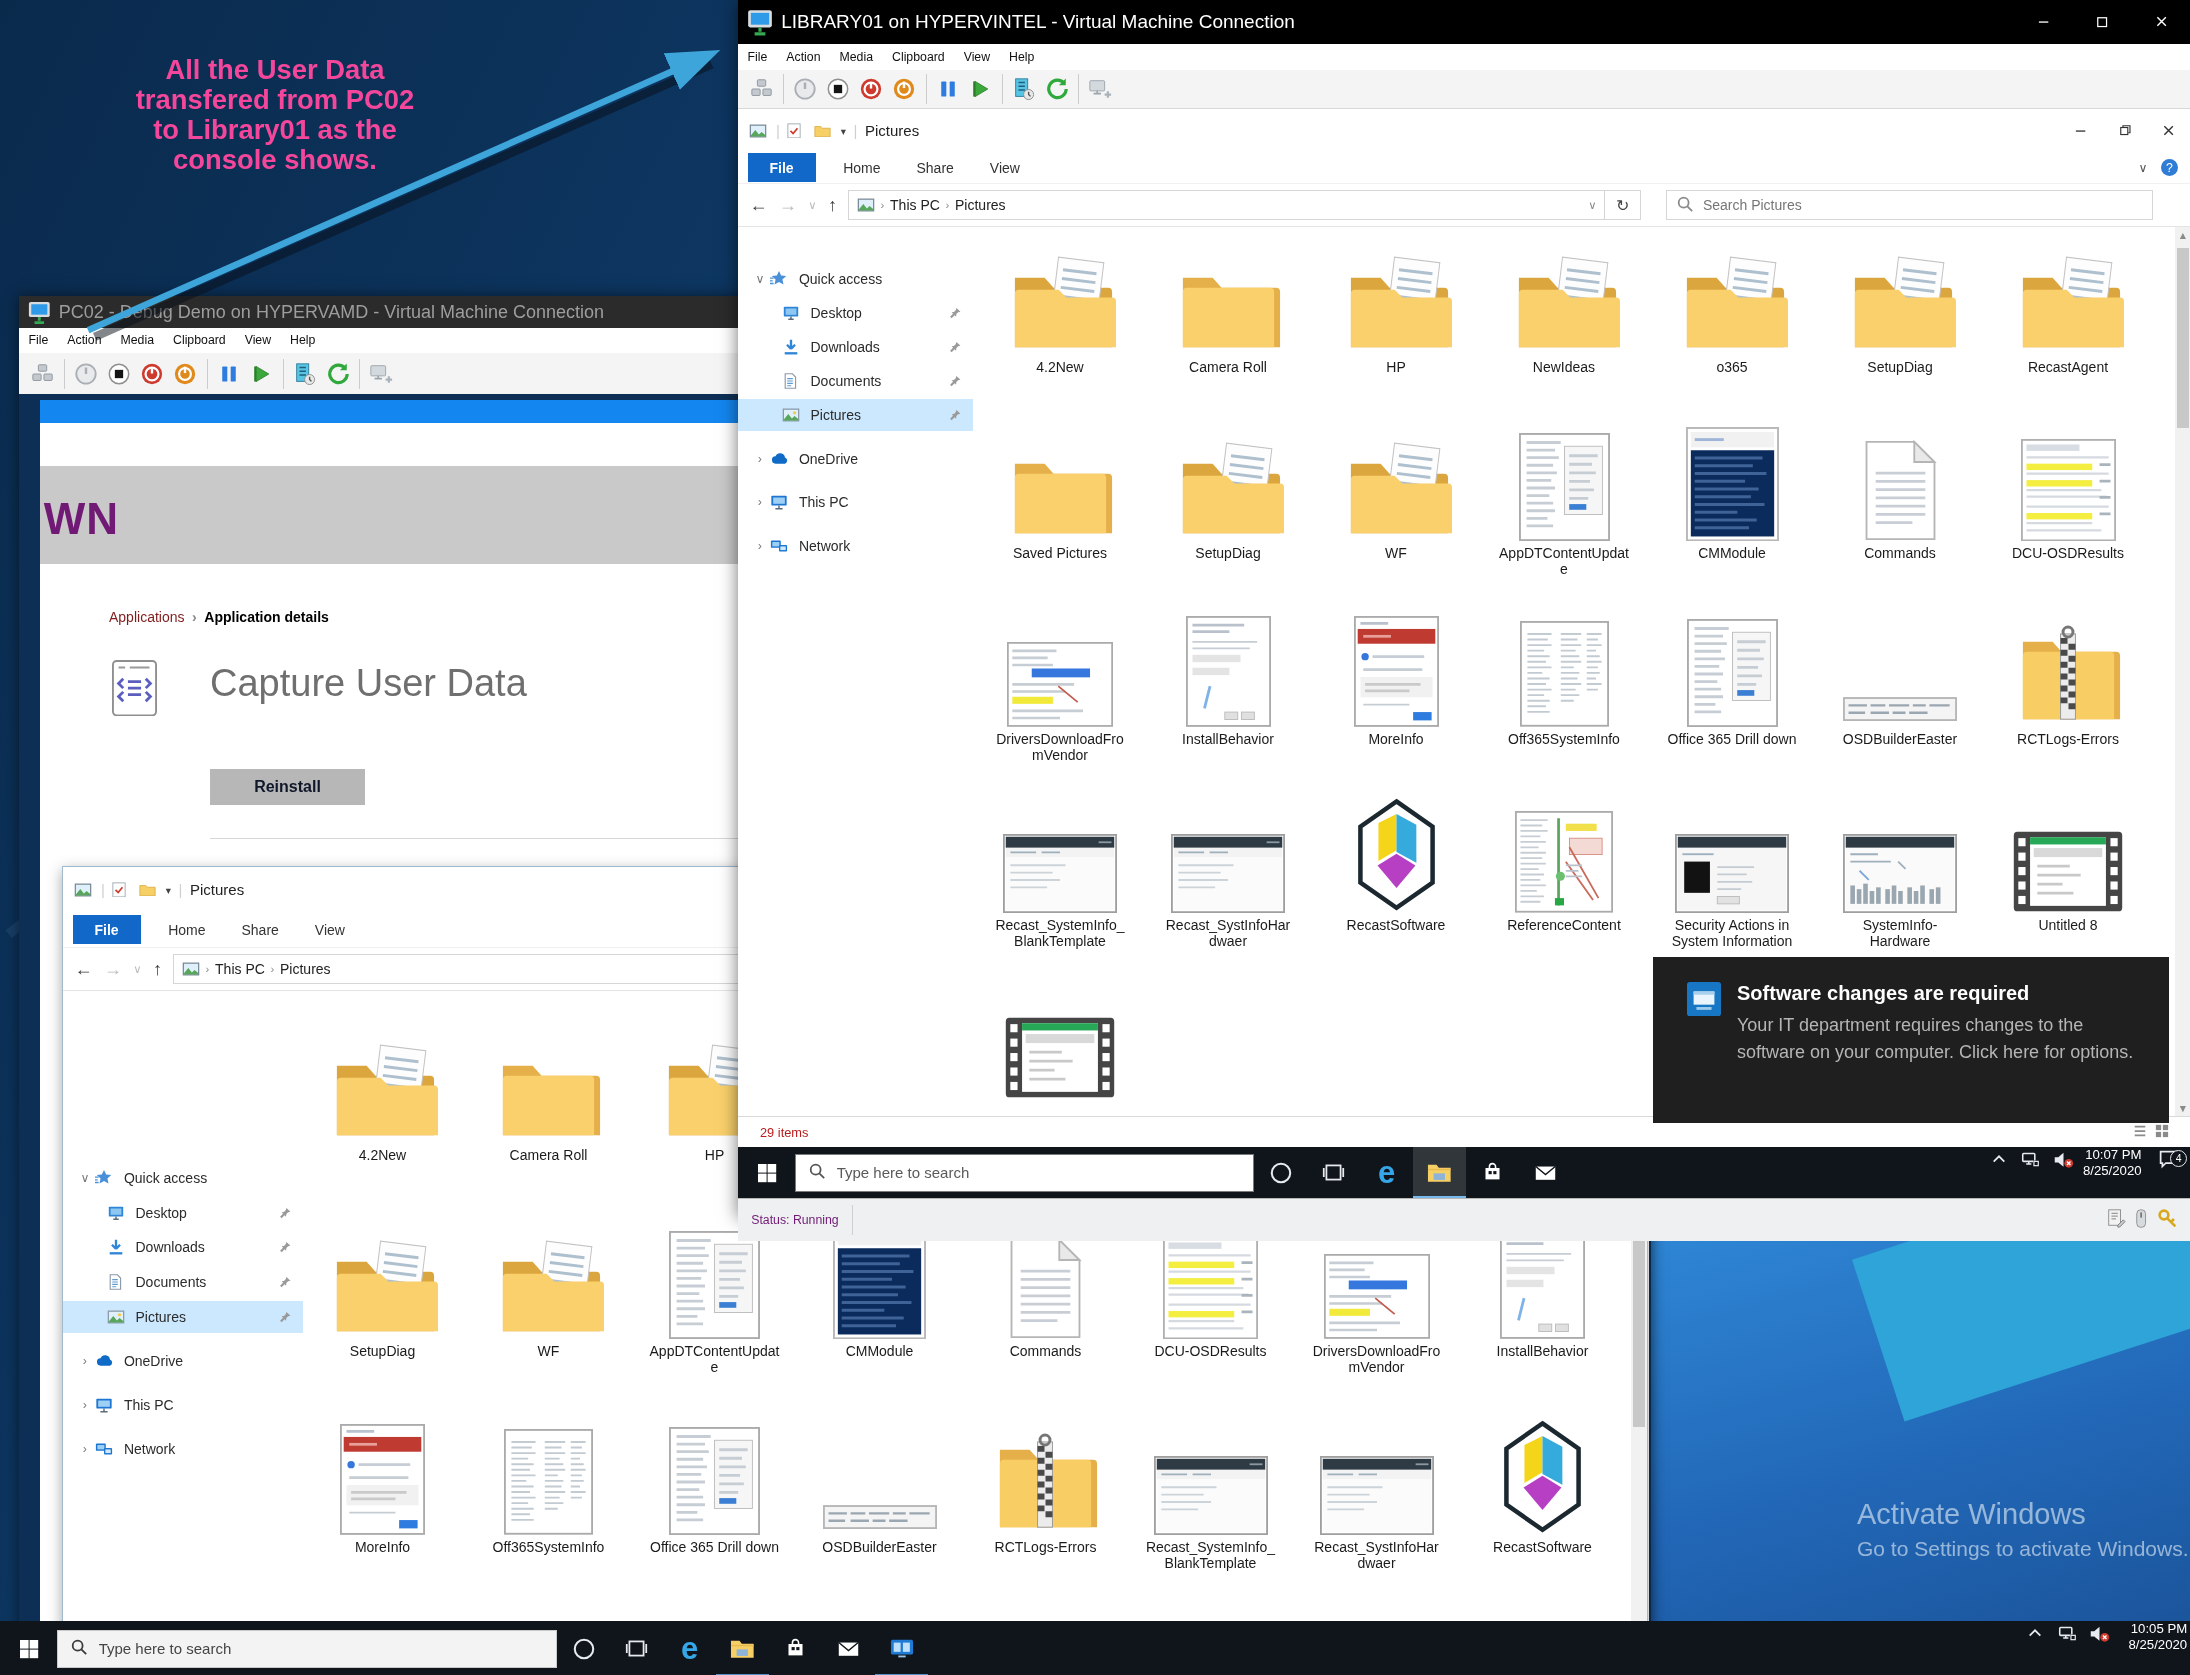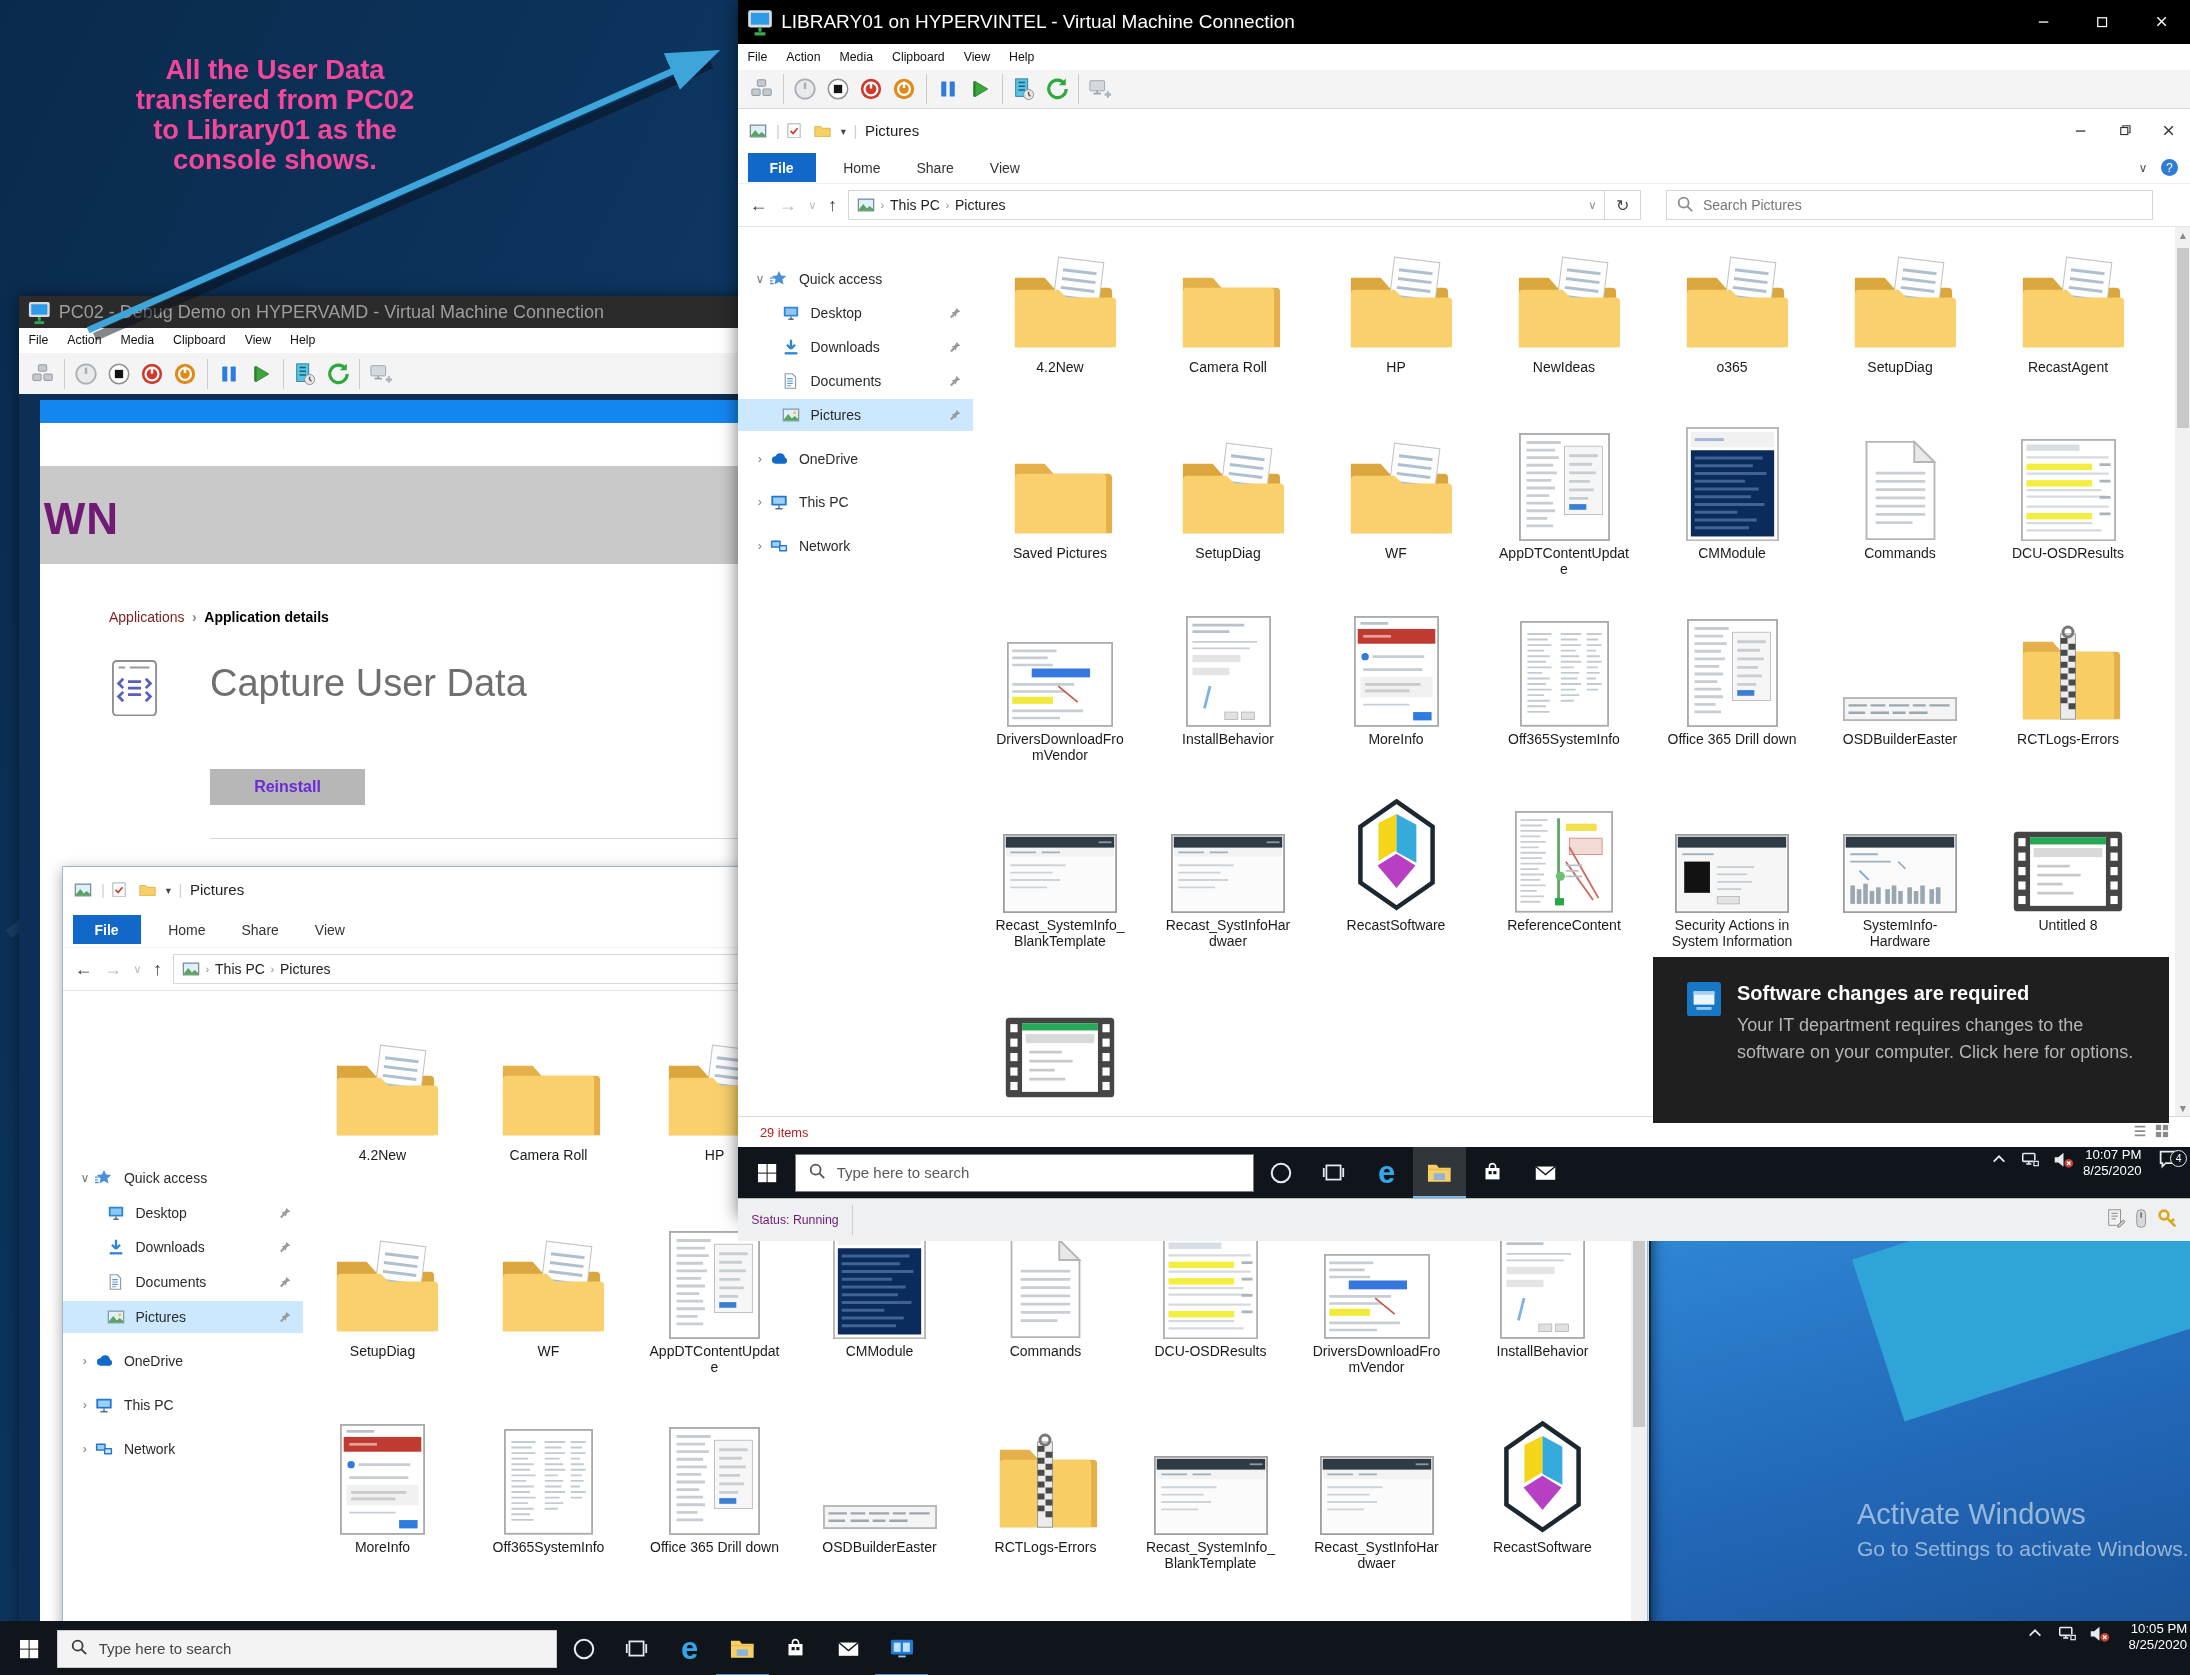--- a/index.html
+++ b/index.html
@@ -97,21 +97,21 @@
   #sc-win{position:absolute;left:21px;top:5.7px;right:1.9px;bottom:0;background:#fff}
   #sc-blue{position:absolute;left:0;top:0;right:0;height:23px;background:#1486ef}
   #sc-gray{position:absolute;left:0;top:66px;right:0;height:98px;background:#c9c9c9}
   #sc-gray .bigtxt{position:absolute;left:3.8px;top:28px;font-size:44px;font-weight:bold;color:#701a75;letter-spacing:0.9px}
   #sc-body{position:absolute;left:0;top:165px;right:0;bottom:0;background:#fff}
   #sc-crumb{position:absolute;left:69px;top:44px;font-size:14px;font-weight:bold}
   #sc-crumb .lnk{color:#7f1d1d;font-weight:normal}
   #sc-crumb .sep{color:#888;padding:0 7.6px}
   #sc-appicon{position:absolute;left:72px;top:95px;width:45px;height:57px}
   #sc-title{position:absolute;left:170px;top:97px;font-size:38px;color:#6f6f6f;font-weight:normal}
-  #sc-btn{position:absolute;left:170px;top:204px;width:155px;height:36px;background:#b7b7b7;color:#6d28d9;font-weight:bold;font-size:16px;display:flex;align-items:center;justify-content:center}
+  #sc-btn{position:absolute;left:170px;top:204px;width:155px;height:36px;background:#b7b7b7;color:#0f172a;font-weight:bold;font-size:16px;display:flex;align-items:center;justify-content:center}
   #sc-div{position:absolute;left:170px;top:273px;width:1041px;height:0.9px;background:#d6d6d6}
   
   #exp-back{position:absolute;left:62px;top:866px;width:1586px;height:810px;z-index:12;background:#fff;border:0.9px solid #9fb9cf;box-shadow:0 3.8px 13.2px rgba(0,0,0,.35)}
   #exp-back .qat{position:absolute;left:0;top:0;right:0;height:45px}
   #exp-back .tabs{position:absolute;left:0;top:45px;right:0;height:35px}
   #exp-back .addr{position:absolute;left:0;top:80px;right:0;height:44px}
   #exp-back .navpane{position:absolute;left:0;top:125px;width:242px;bottom:0}
   #grid-back .cell{position:absolute;width:159px}
   #hosttask{left:0;top:1621px;width:2191px;height:55px;z-index:60}
   .hsearch{background:#f3f3f3;border:0.9px solid #c9c9c9;color:#454545;width:500px}

